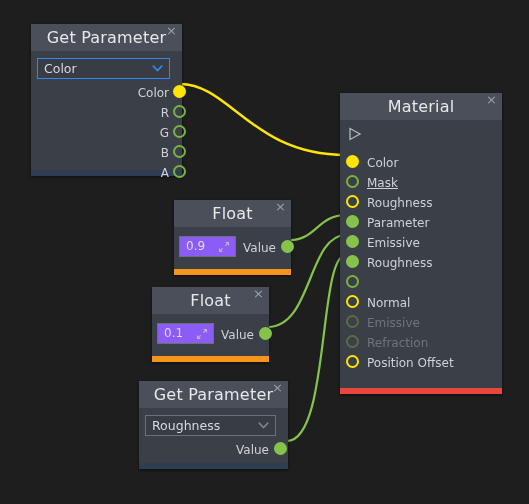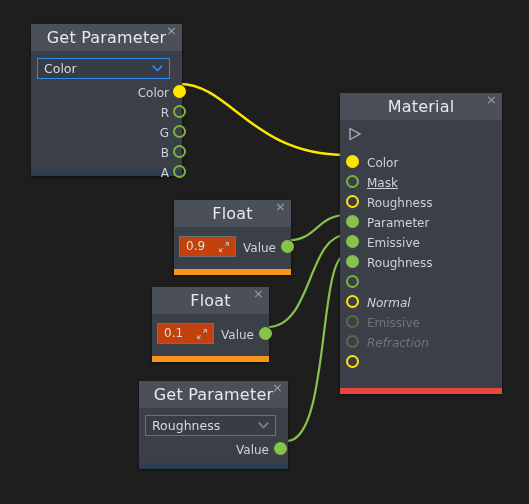--- a/index.html
+++ b/index.html
@@ -86,21 +86,21 @@
     top: 5px;
     width: 11px;
     height: 9px;
   }
 
   
   .numfield {
     position: absolute;
     box-sizing: border-box;
     height: 21px;
-    background: #c2410c;
+    background: #8b5cf6;
     border: 1px solid #6a7078;
     color: #dcdee2;
     font-size: 12px;
     line-height: 19px;
     padding-left: 6px;
     user-select: none;
   }
   .num-drag {
     position: absolute;
     right: 5px;
@@ -266,26 +266,27 @@
 
       <div class="port filled-green" style="left:6px; top:115px;"></div>
       <div class="port-label" style="left:27px; top:116px;">Emissive</div>
 
       <div class="port filled-green" style="left:6px; top:135px;"></div>
       <div class="port-label" style="left:27px; top:136px;">Roughness</div>
 
       <div class="port hollow-green" style="left:6px; top:155px;"></div>
 
       <div class="port hollow-yellow" style="left:6px; top:175px;"></div>
-      <div class="port-label" style="left:27px; top:176px;font-style:italic;">Normal</div>
+      <div class="port-label" style="left:27px; top:176px;">Normal</div>
 
       <div class="port dim-green" style="left:6px; top:195px;"></div>
       <div class="port-label dim" style="left:27px; top:196px;">Emissive</div>
 
       <div class="port dim-green" style="left:6px; top:215px;"></div>
-      <div class="port-label dim" style="left:27px; top:216px;font-style:italic;">Refraction</div>
+      <div class="port-label dim" style="left:27px; top:216px;">Refraction</div>
 
       <div class="port hollow-yellow" style="left:6px; top:235px;"></div>
+      <div class="port-label" style="left:27px; top:236px;">Position Offset</div>
     </div>
     <div class="node-footer footer-red"></div>
   </div>
 
 </div>
 
 </body></html>

